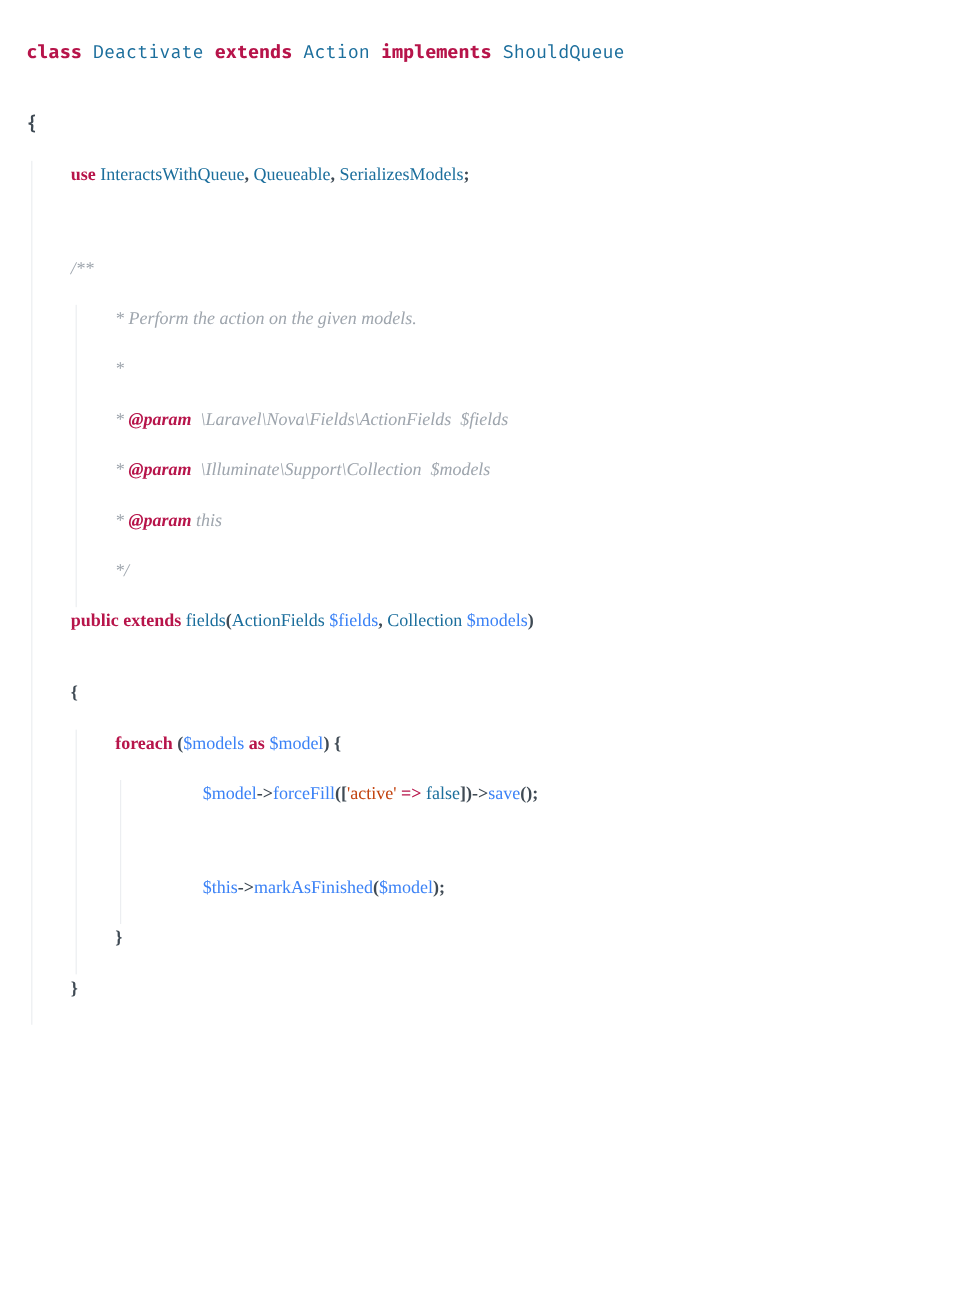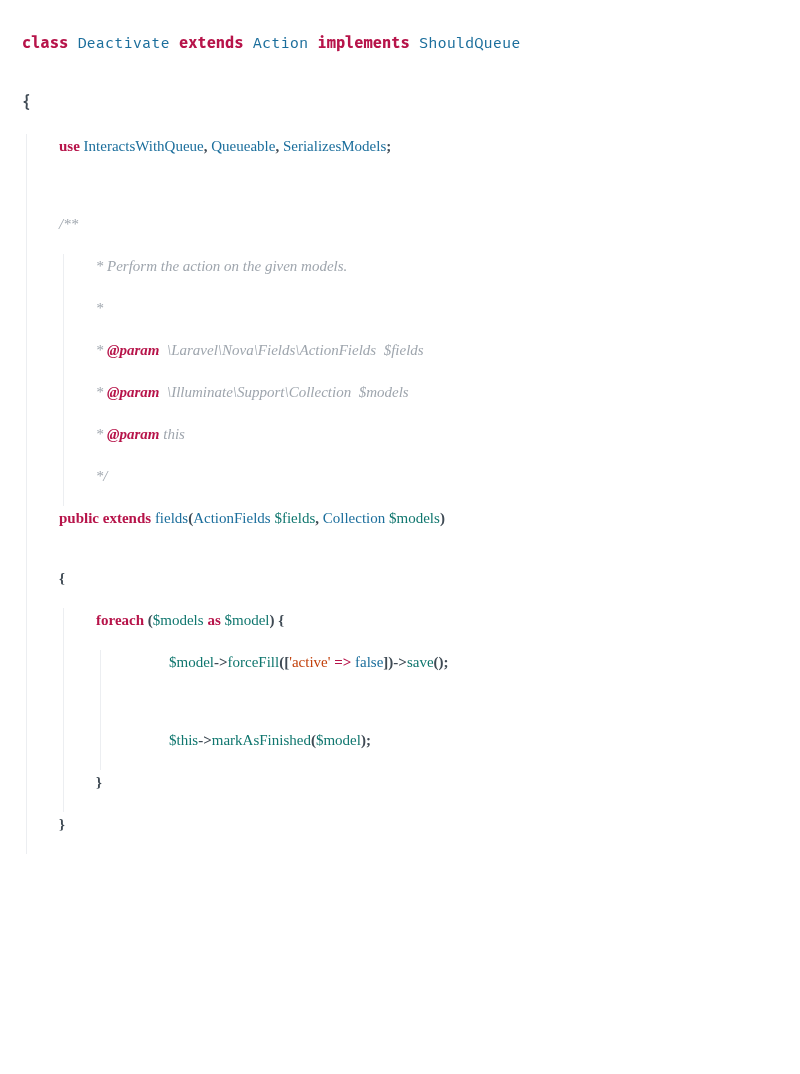--- a/index.html
+++ b/index.html
@@ -28,21 +28,21 @@
     padding-left: 28px;
     border-left: 1px solid #eceef1;
     margin-left: 4px;
   }
   .indent-plain {
     padding-left: 36px;
   }
   .kw { color: #b7144a; font-weight: 700; }
   .type { color: #1b6e9c; }
   .fn { color: #1b6e9c; }
-  .var { color: #0f766e; }
+  .var { color: #3b82f6; }
   .str { color: #c2410c; }
   .bool { color: #1b6e9c; }
   .op { color: #b7144a; font-weight: 700; }
   .punc { color: #3f4a54; font-weight: 600; }
   .comment { color: #9ea5ad; font-style: italic; }
   .doctag { color: #b7144a; font-weight: 700; font-style: italic; }
   .spacer { height: 18px; }
 </style>
 </head>
 <body>

